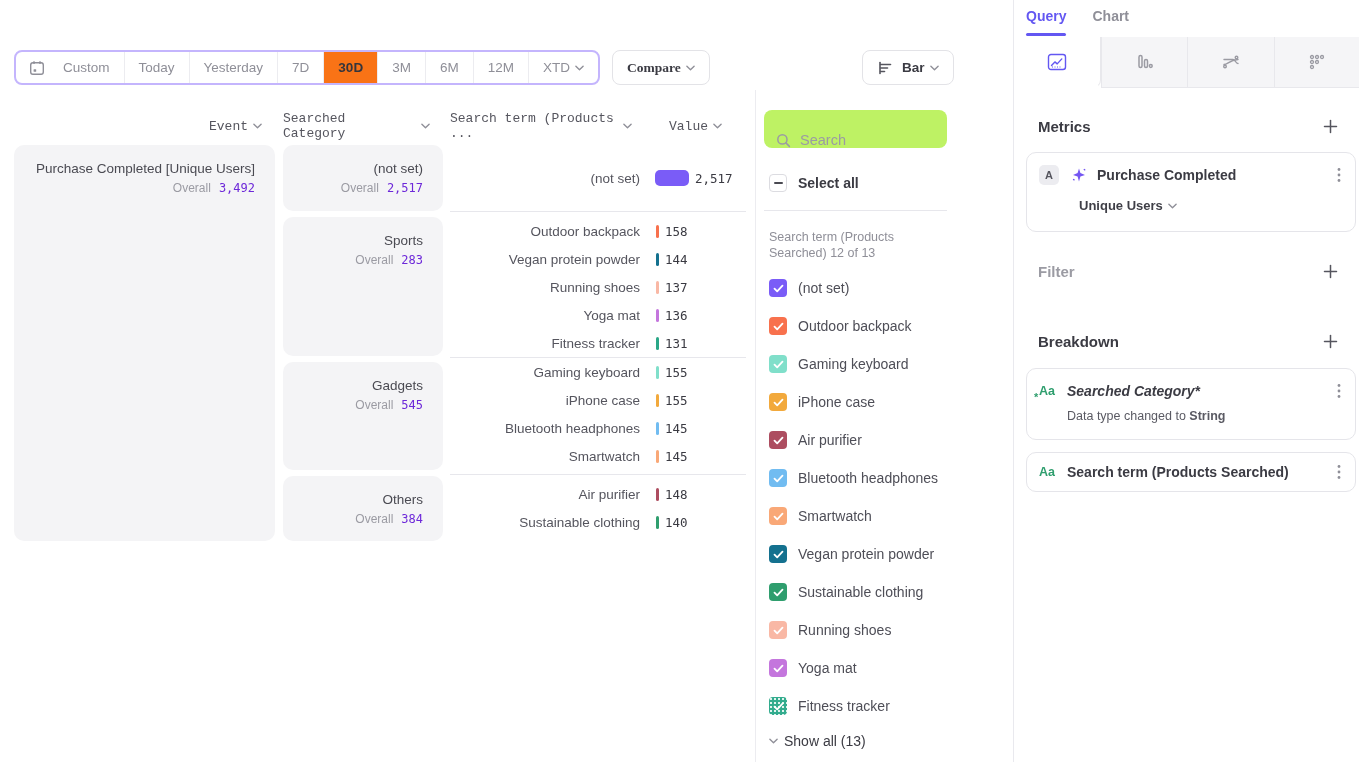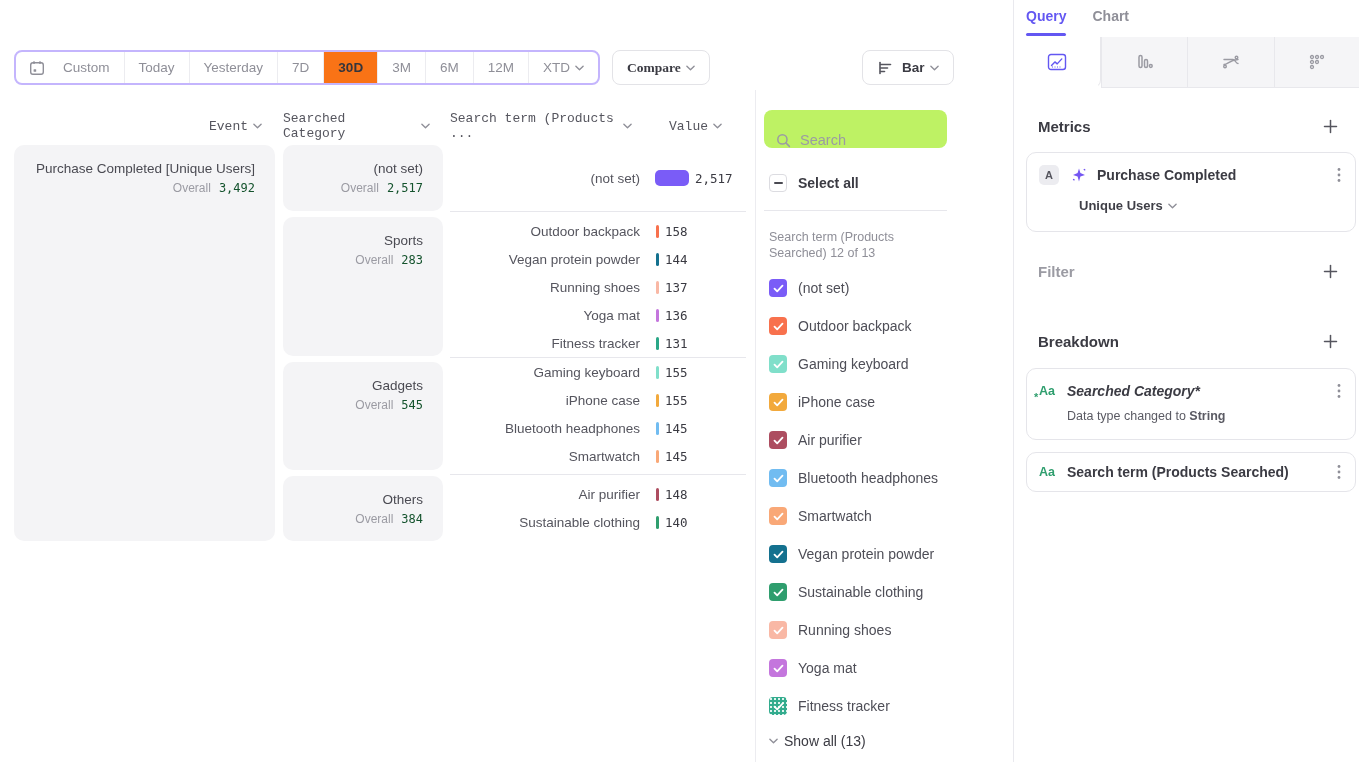--- a/index.html
+++ b/index.html
@@ -23,21 +23,21 @@
   
   .thead-cell { position: absolute; top: 117px; height: 18px; display: flex; align-items: center; font-size: 13px; color: #55555e; cursor: pointer; font-family: Liberation Mono, monospace; }
   .th-event   { left: 14px;  width: 248px; justify-content: flex-end; }
   .th-cat     { left: 283px; width: 147px; justify-content: flex-end; gap: 31px; }
   .th-term    { left: 450px; width: 182px; justify-content: flex-end; }
   .th-value   { left: 669px; width: 70px; }
 
   .t-card { position: absolute; background: #f4f4f6; border-radius: 10px; padding: 15px 20px; text-align: right; cursor: pointer; }
   .t-name { font-size: 13.5px; color: #4a4a52; line-height: 1.35; }
   .t-overall { margin-top: 3px; font-size: 12px; color: #9b9ba3; }
-  .t-overall .ov-num { font-family: "DejaVu Sans Mono", monospace; color: #14532d; margin-left: 8px; font-size: 12px; }
+  .t-overall .ov-num { font-family: "DejaVu Sans Mono", monospace; color: #6d28d9; margin-left: 8px; font-size: 12px; }
   .event-card { left: 14px; top: 145px; width: 261px; height: 396px; }
   .cat-card { left: 283px; width: 160px; }
 
   .t-rows { position: absolute; left: 450px; width: 296px; display: flex; flex-direction: column; }
   .t-row { display: flex; align-items: center; height: 28px; cursor: pointer; }
   .t-row.big { height: 66px; }
   .t-row .term { width: 190px; text-align: right; font-size: 13.5px; color: #55555e; white-space: nowrap; }
   .t-row .tick { margin-left: 16px; width: 3px; height: 13px; border-radius: 1.5px; flex: 0 0 auto; }
   .t-row .pill { margin-left: 15px; width: 34px; height: 16px; border-radius: 5px; flex: 0 0 auto; }
   .t-row .val { margin-left: 6px; font-family: "DejaVu Sans Mono", monospace; font-size: 12.5px; color: #3a3a42; }

